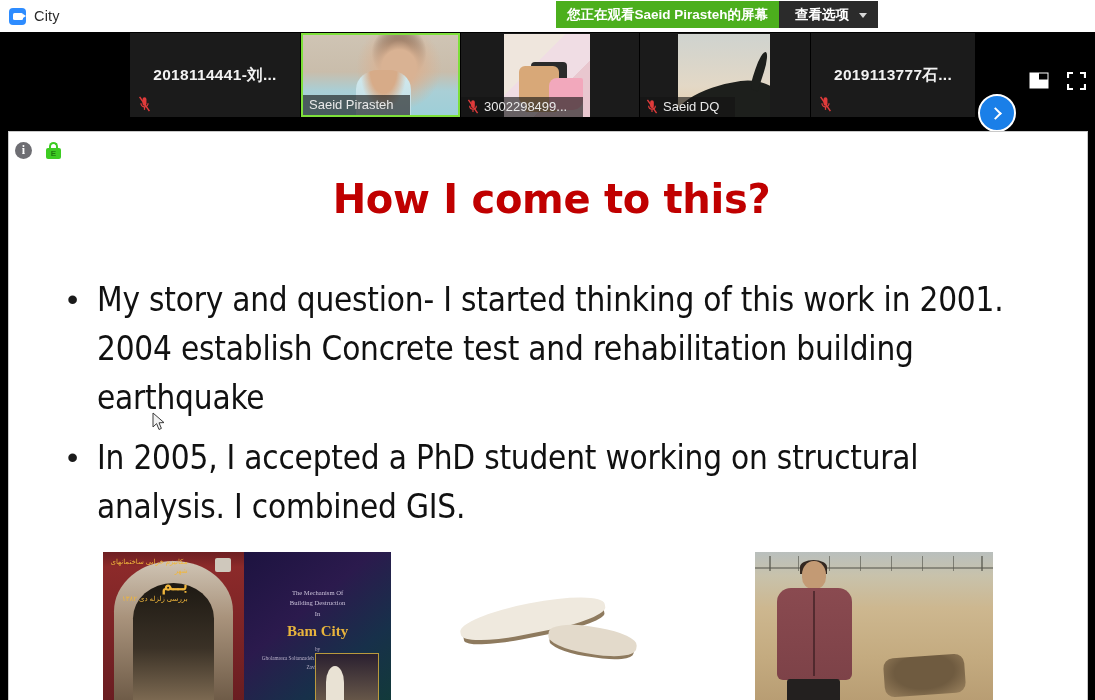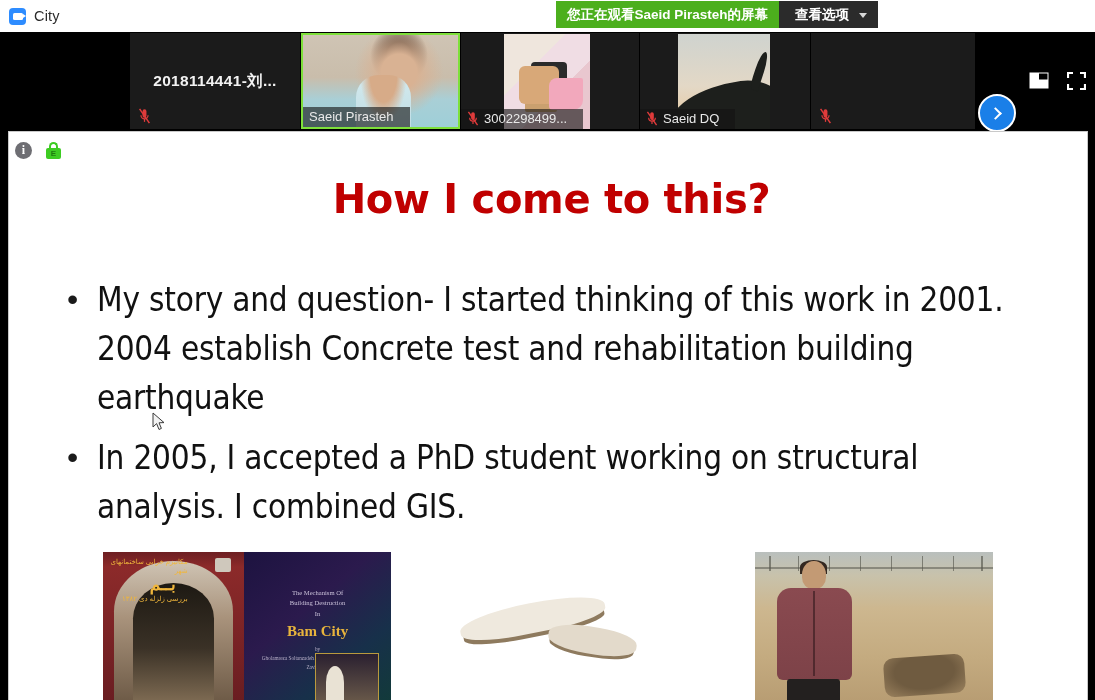--- a/index.html
+++ b/index.html
@@ -56,21 +56,21 @@
     border-right: 4px solid transparent; border-top: 5px solid #d8d8d8;
     margin-top: 2px;
   }
 
   
   .filmstrip {
     position: absolute; left: 0; top: 32px; width: 1095px; height: 98px;
     background: #000;
   }
   .tile {
-    position: absolute; top: 1px; height: 96px;
+    position: absolute; top: 1px; height: 84px;
     background: #1b1b1b; overflow: hidden;
   }
   .tile.t0 { left: 130px;  width: 170px; }
   .tile.t1 { left: 301px;  width: 159px; border: 2px solid #7ee03a; background:#000; }
   .tile.t2 { left: 461px;  width: 178px; }
   .tile.t3 { left: 640px;  width: 170px; }
   .tile.t4 { left: 811px;  width: 164px; }
 
   .tile-name-center {
     position: absolute; left: 0; right: 0; top: 50%;
@@ -218,21 +218,21 @@
   .bc-arch:after {
     content:""; position:absolute; left:16%; top:16%; width:68%; height:84%;
     background: linear-gradient(180deg,#1d1913 0%, #3a3126 55%, #7d6a52 100%);
     border-radius: 50% 50% 0 0 / 30% 30% 0 0;
   }
   .bc-fa {
     position: absolute; left: 4%; top: 4%; width: 56%;
     color: #f0b63c; font-size: 7px; text-align: right; line-height: 1.25;
     z-index: 3; direction: rtl;
   }
-  .bc-fa b { display:block; font-size: 17px; line-height: 1.05; margin: 1px 12px; }
+  .bc-fa b { display:block; font-size: 17px; line-height: 1.05; margin: 1px 0; }
   .bc-right {
     position: relative; width: 51%; height: 100%;
     background: linear-gradient(140deg,#1d1340 0%, #2b1a4d 40%, #17304a 72%, #123a3a 100%);
     color: #d9d0e6;
   }
   .bc-en { position:absolute; left:12%; top:24%; width:76%; text-align:center; }
   .bc-en .l1 { font-size: 6.6px; line-height: 1.6; color:#c9c0d8;
                font-family:"Liberation Serif", serif; }
   .bc-en .city { font-size: 15px; font-weight: bold; color: #e8b43c;
                  font-family:Liberation Serif, serif; margin: 4px 0 5px; }
@@ -372,20 +372,21 @@
           <path d="M7 1.5a2.2 2.2 0 0 1 2.2 2.2v5a2.2 2.2 0 0 1-4.4 0v-5A2.2 2.2 0 0 1 7 1.5z" fill="#e03b3b"></path>
           <path d="M3 8.2a4 4 0 0 0 8 0" stroke="#e03b3b" stroke-width="1.4" fill="none"></path>
           <path d="M7 12.4v3.2" stroke="#e03b3b" stroke-width="1.4"></path>
           <path d="M1.5 1 12.5 17" stroke="#e03b3b" stroke-width="1.7"></path>
         </svg>
         <span>Saeid DQ</span>
       </div>
     </div>
 
     <div class="tile t4">
+      <div class="tile-name-center">2019113777石...</div>
       <svg class="mic-off" viewBox="0 0 14 18">
         <path d="M7 1.5a2.2 2.2 0 0 1 2.2 2.2v5a2.2 2.2 0 0 1-4.4 0v-5A2.2 2.2 0 0 1 7 1.5z" fill="#e03b3b"></path>
         <path d="M3 8.2a4 4 0 0 0 8 0" stroke="#e03b3b" stroke-width="1.4" fill="none"></path>
         <path d="M7 12.4v3.2" stroke="#e03b3b" stroke-width="1.4"></path>
         <path d="M1.5 1 12.5 17" stroke="#e03b3b" stroke-width="1.7"></path>
       </svg>
     </div>
 
     <div class="next-arrow">
       <span class="chev"></span>

